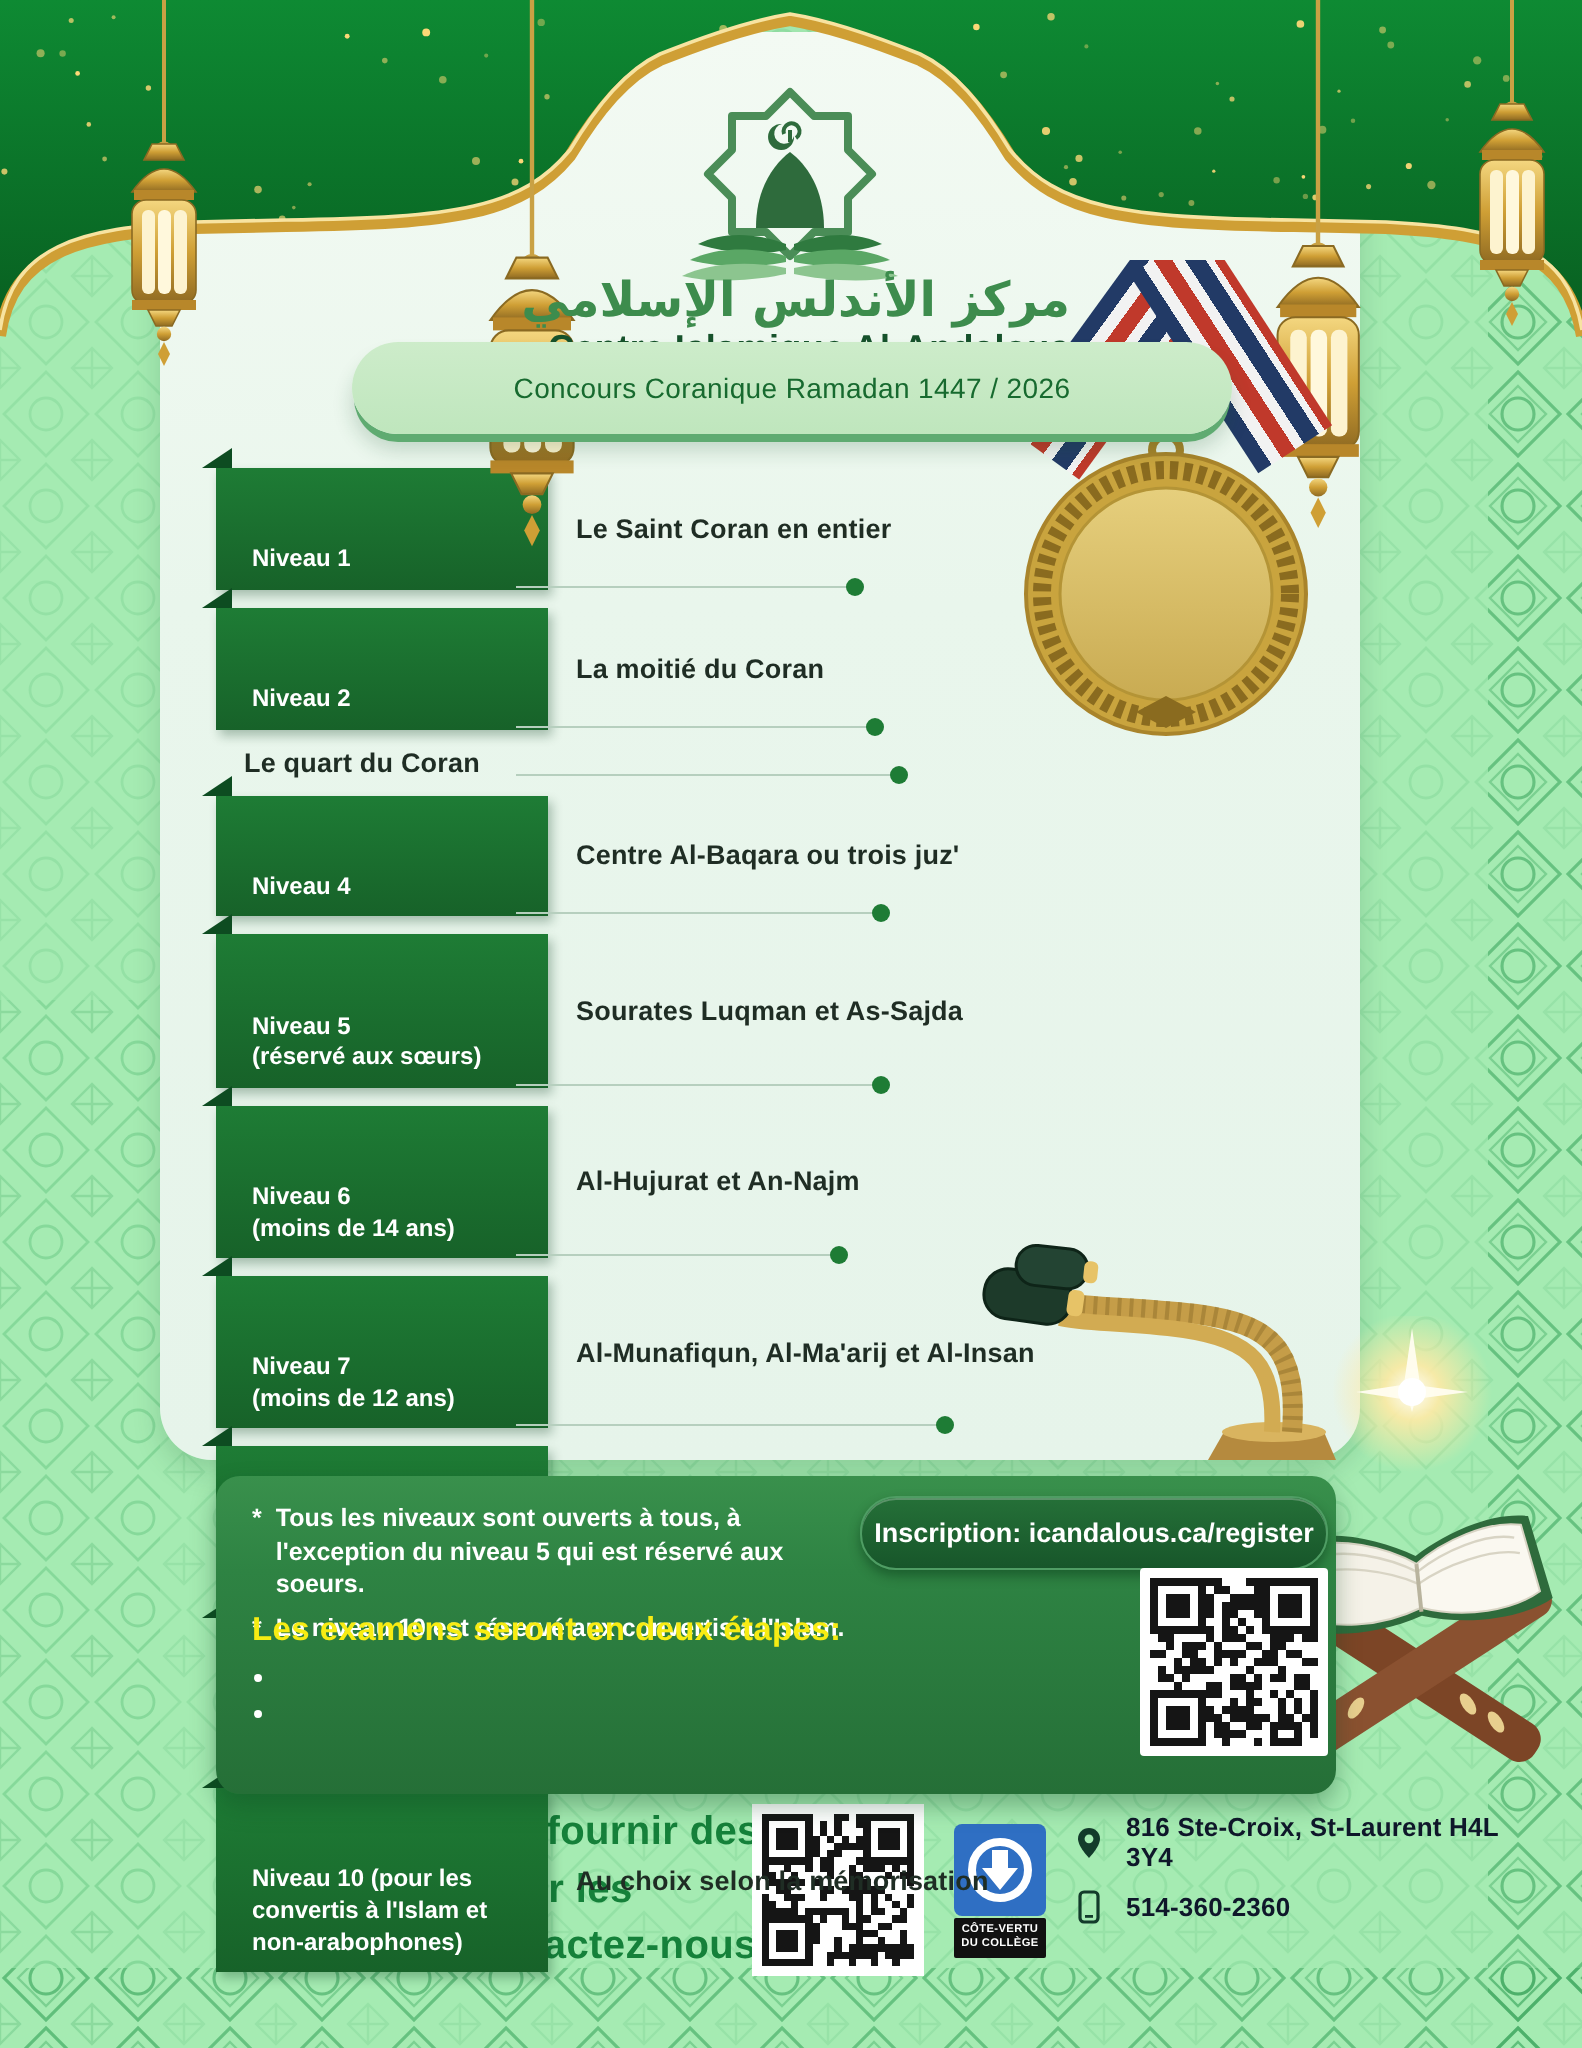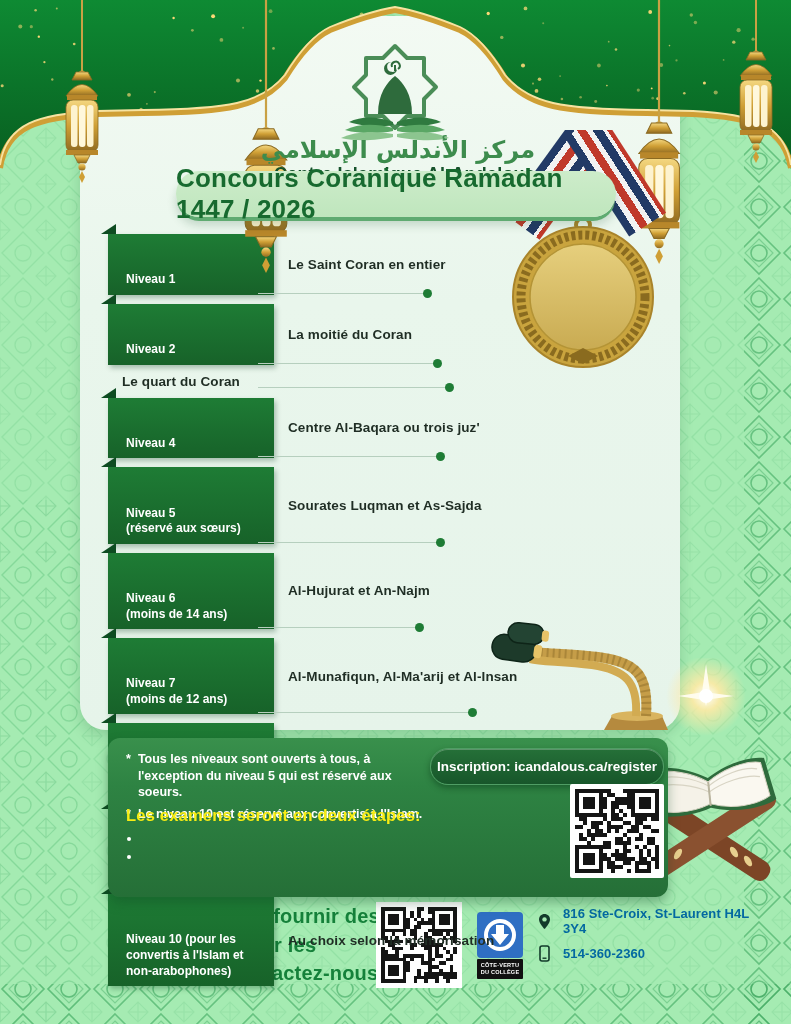--- a/index.html
+++ b/index.html
@@ -39,21 +39,21 @@
   #logo-block .org-addr:before,#logo-block .org-addr:after{
     content:"";height:1px;background:#2e6b3c;flex:0 0 34px;opacity:.8;
   }
 
   
   #title-pill{
     left:176px;top:171px;width:440px;height:46px;z-index:6;
     background:linear-gradient(180deg,#cdecca,#bfe6bd);
     border-radius:24px;display:flex;align-items:center;justify-content:center;
     box-shadow:0 5px 0 -1px #5fab71, 0 8px 10px rgba(20,80,40,.2);
-    font-size:26px;font-weight:bold;color:#176a2f;letter-spacing:.2px;
+    font-size:14px;font-weight:normal;color:#176a2f;letter-spacing:.2px;
   }
 
   
   #medal-svg{left:488px;top:130px;width:190px;height:250px;z-index:5;pointer-events:none;}
   #mic-svg{left:486px;top:612px;width:195px;height:126px;z-index:4;pointer-events:none;}
   #book-svg{left:626px;top:658px;width:165px;height:225px;z-index:5;pointer-events:none;}
 
   
   #levels{left:108px;top:234px;width:560px;z-index:3;display:flex;flex-direction:column;gap:9px;}
   .lvl{position:relative;display:flex;align-items:center;}
@@ -126,21 +126,21 @@
     display:flex;align-items:center;justify-content:center;
   }
   #metro-band{
     width:46px;height:20px;background:#111;margin-top:1px;border-radius:1px;
     display:flex;align-items:center;justify-content:center;text-align:center;
     color:#fff;font-size:5.6px;font-weight:bold;line-height:1.25;white-space:pre-line;letter-spacing:.2px;
   }
   #contacts{left:536px;top:906px;width:230px;z-index:2;display:flex;flex-direction:column;gap:9px;}
   .contact-row{display:flex;align-items:center;gap:10px;}
   .contact-row .cicon{flex:0 0 17px;width:17px;height:17px;}
-  .contact-row .ctext{font-size:13px;font-weight:bold;color:#0369a1;letter-spacing:.1px;}
+  .contact-row .ctext{font-size:13px;font-weight:bold;color:#0f172a;letter-spacing:.1px;}
 </style>
 </head>
 <body>
 
 <svg id="bg-pattern" class="abs" xmlns="http://www.w3.org/2000/svg">
   <defs>
     <pattern id="geo" width="46" height="46" patternUnits="userSpaceOnUse">
       <rect width="46" height="46" fill="none"></rect>
       <path d="M23,2 L44,23 L23,44 L2,23 Z" fill="none" stroke="#3fae63" stroke-opacity=".16" stroke-width="1.4"></path>
       <circle cx="23" cy="23" r="8" fill="none" stroke="#3fae63" stroke-opacity=".16" stroke-width="1.4"></circle>

